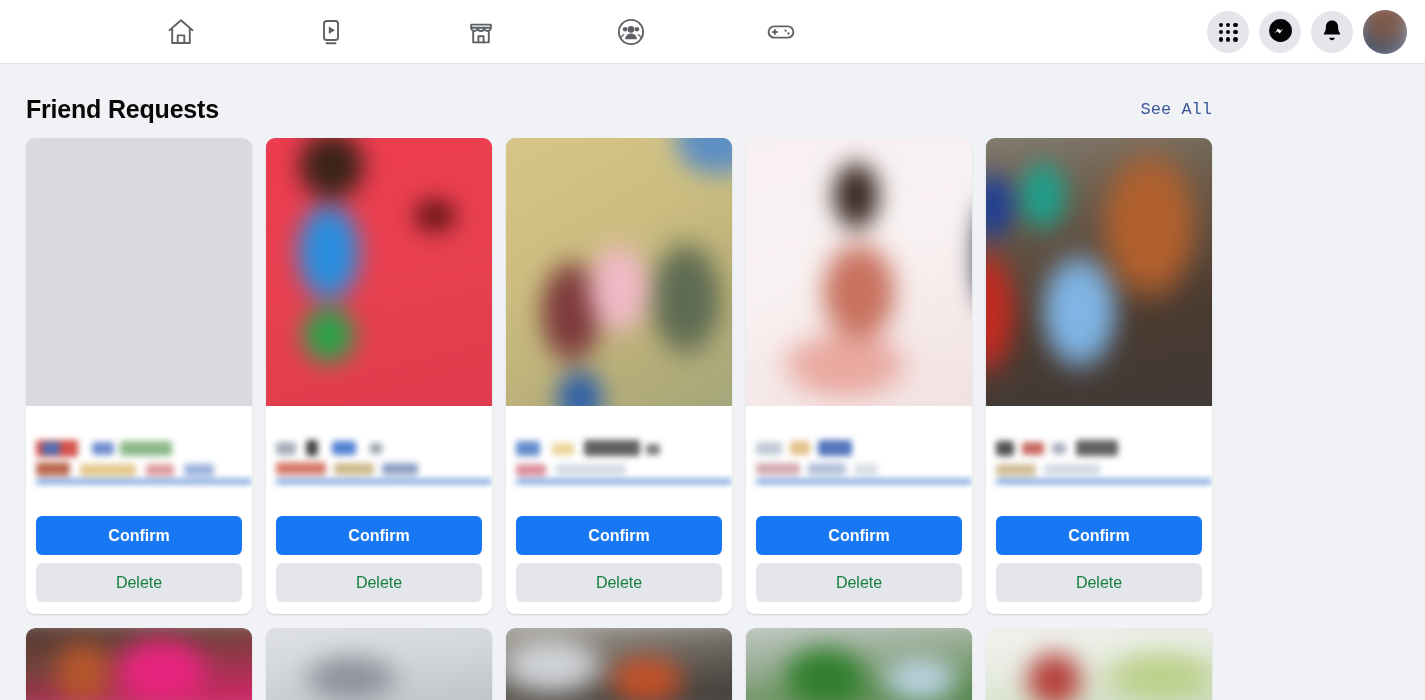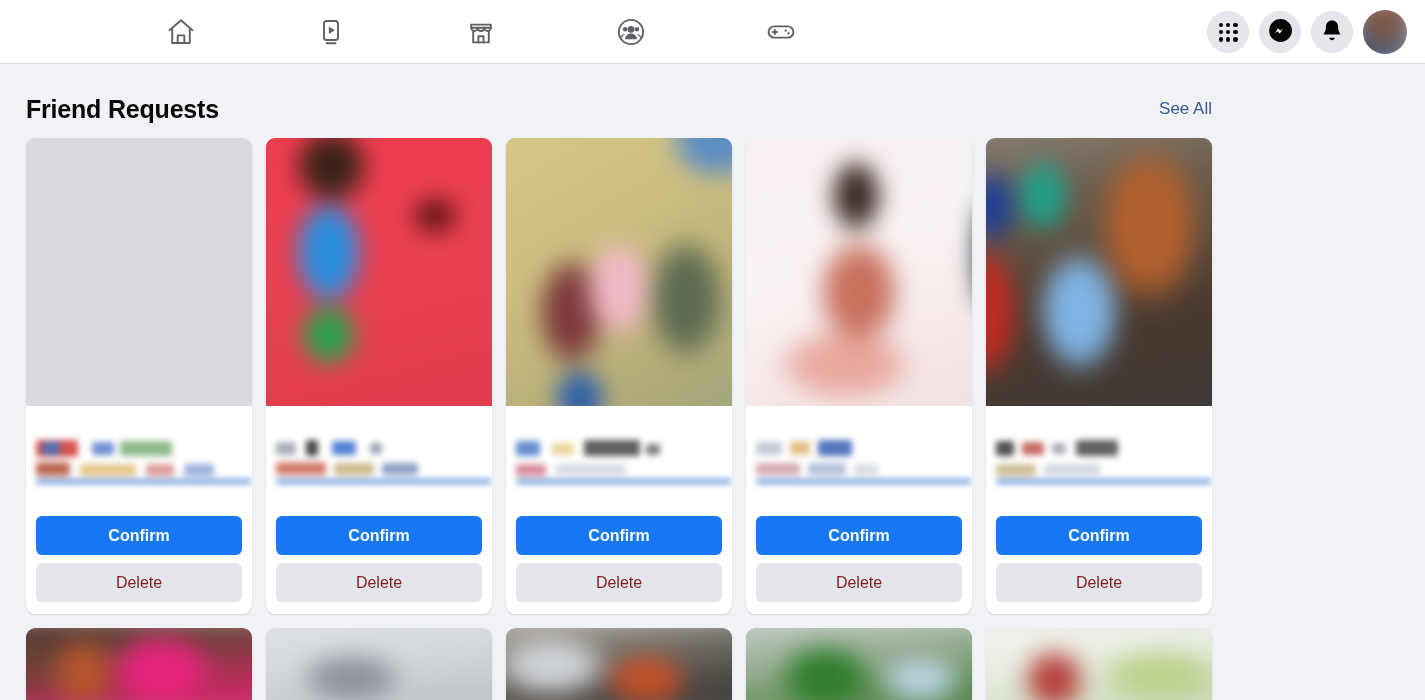--- a/index.html
+++ b/index.html
@@ -127,20 +127,21 @@
     font-size: 25px;
     font-weight: bold;
     color: #080809;
     letter-spacing: -0.2px;
   }
 
   .see-all {
     font-size: 17px;
     color: #3b5998;
     cursor: pointer;
+    font-family: Liberation Mono, monospace;
   }
 
   
   .grid {
     display: grid;
     grid-template-columns: repeat(5, 1fr);
     column-gap: 14px;
     row-gap: 14px;
     margin-top: 14px;
   }
@@ -281,21 +282,21 @@
     padding: 0;
     text-align: center;
   }
   .btn-confirm {
     background: #1877f2;
     color: #ffffff;
     font-weight: bold;
   }
   .btn-delete {
     background: #e4e6eb;
-    color: #7f1d1d;
+    color: #15803d;
     font-weight: normal;
   }
 
   
   .grid-row2 {
     display: grid;
     grid-template-columns: repeat(5, 1fr);
     column-gap: 14px;
     margin-top: 14px;
   }

